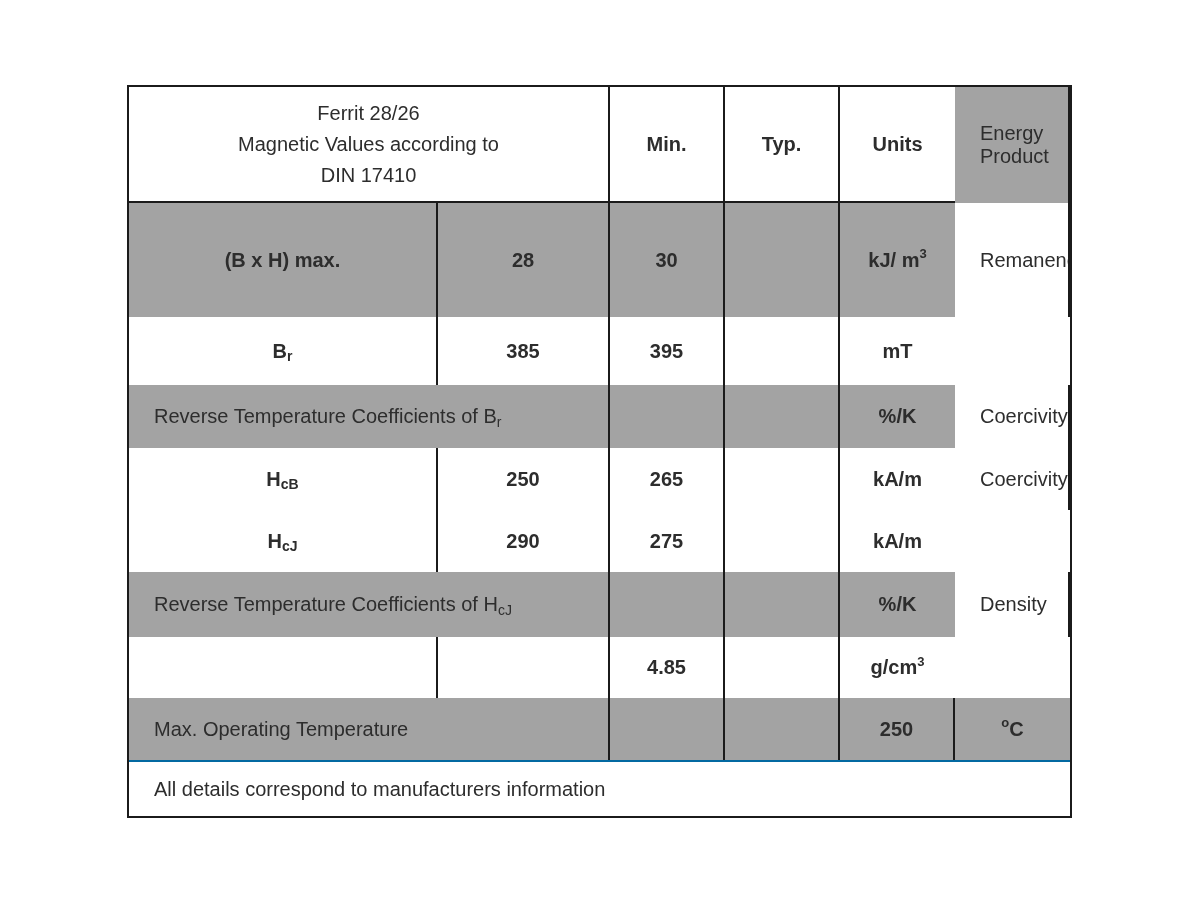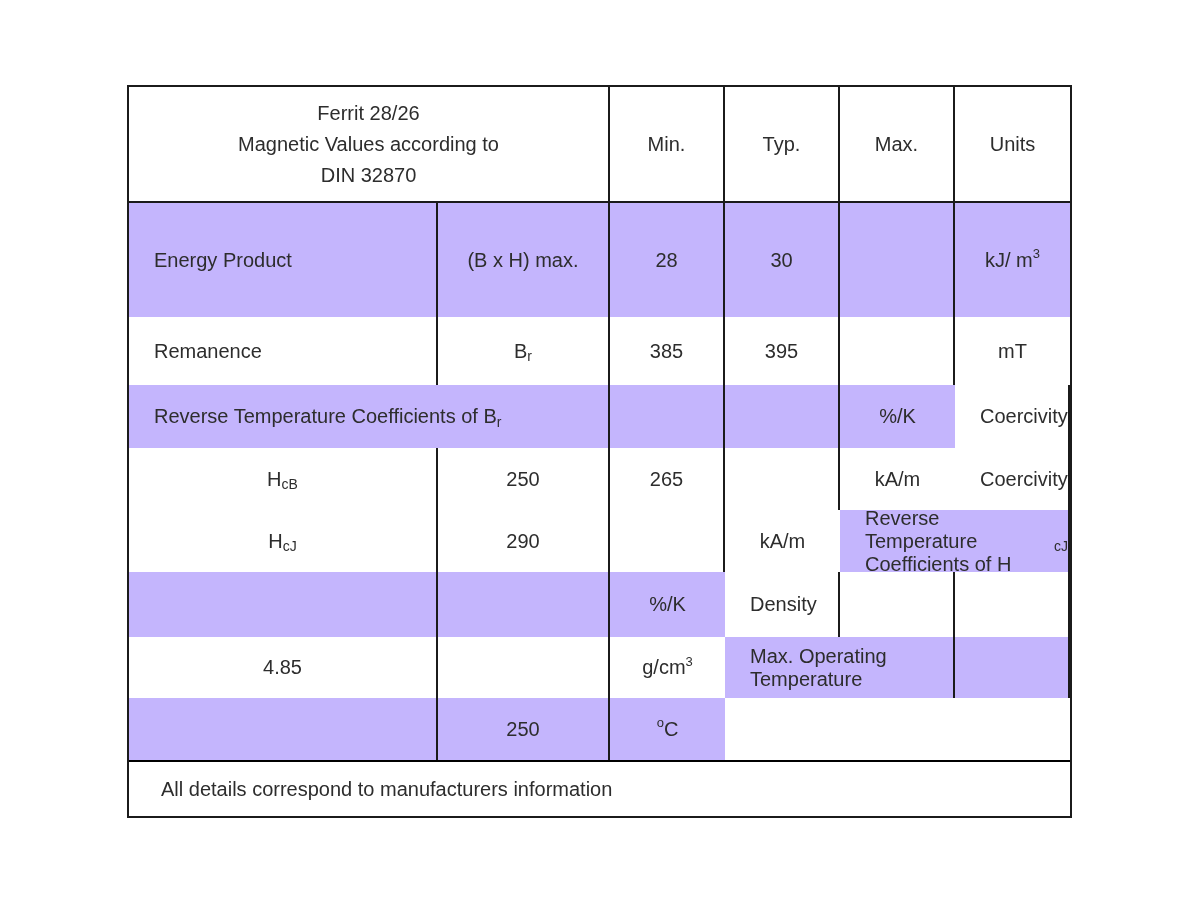--- a/index.html
+++ b/index.html
@@ -10,45 +10,44 @@
   }
   .table{
     position:absolute;left:127px;top:85px;width:945px;height:733px;
     box-sizing:border-box;border:2px solid #1b1b1b;background:#ffffff;
     display:grid;
     grid-template-columns:309px 172px 115px 115px 115px 1fr;
     grid-template-rows:116px 114px 68px 63px 62px 62px 65px 61px 62px 1fr;
     font-size:20px;
   }
   .cell{display:flex;align-items:center;box-sizing:border-box;overflow:hidden;}
-  .center{justify-content:center;text-align:left;}
+  .center{justify-content:center;text-align:left;font-weight:bold;}
   .label{padding-left:25px;}
   .vline{border-right:2px solid #1b1b1b;}      
   .split{border-right:2px solid #1b1b1b;}      
   .span2{grid-column:span 2;align-items:center;}
   .hdr{border-bottom:2px solid #1b1b1b;}
-  .shaded{background:#c4b5fd;}
+  .shaded{background:#a3a3a3;}
   .title{flex-direction:column;justify-content:center;text-align:center;line-height:31px;grid-column:1/3;}
-  .footer{grid-column:1/-1;border-top:2px solid #000000;padding-left:32px;}
+  .footer{grid-column:1/-1;border-top:2px solid #0369a1;padding-left:25px;}
   .sub{font-size:14px;position:relative;top:5px;line-height:0;}
   .sup{font-size:13px;position:relative;top:-6px;line-height:0;}
 </style>
 </head>
 <body>
 
 <div class="table">
 
   <div class="cell title vline hdr">
     <div>Ferrit 28/26</div>
     <div>Magnetic Values according to</div>
-    <div>DIN 32870</div>
+    <div>DIN 17410</div>
   </div>
   <div class="cell center vline hdr">Min.</div>
   <div class="cell center vline hdr">Typ.</div>
-  <div class="cell center vline hdr">Max.</div>
   <div class="cell center hdr">Units</div>
 
   <div class="cell label shaded split">
       <span>Energy Product</span>
     </div>
   <div class="cell center shaded vline">
       <span>(B x H) max.</span>
     </div>
   <div class="cell center shaded vline">
       <span>28</span>
@@ -122,20 +121,23 @@
       <span>Coercivity</span>
     </div>
   <div class="cell center vline">
       <span>H</span>
       <span class="sub">cJ</span>
     </div>
   <div class="cell center vline">
       <span>290</span>
     </div>
   <div class="cell center vline">
+      <span>275</span>
+    </div>
+  <div class="cell center vline">
       <span></span>
     </div>
   <div class="cell center">
       <span>kA/m</span>
     </div>
 
   <div class="cell label span2 shaded vline">
       <span>Reverse Temperature Coefficients of H</span>
       <span class="sub">cJ</span>
     </div>

